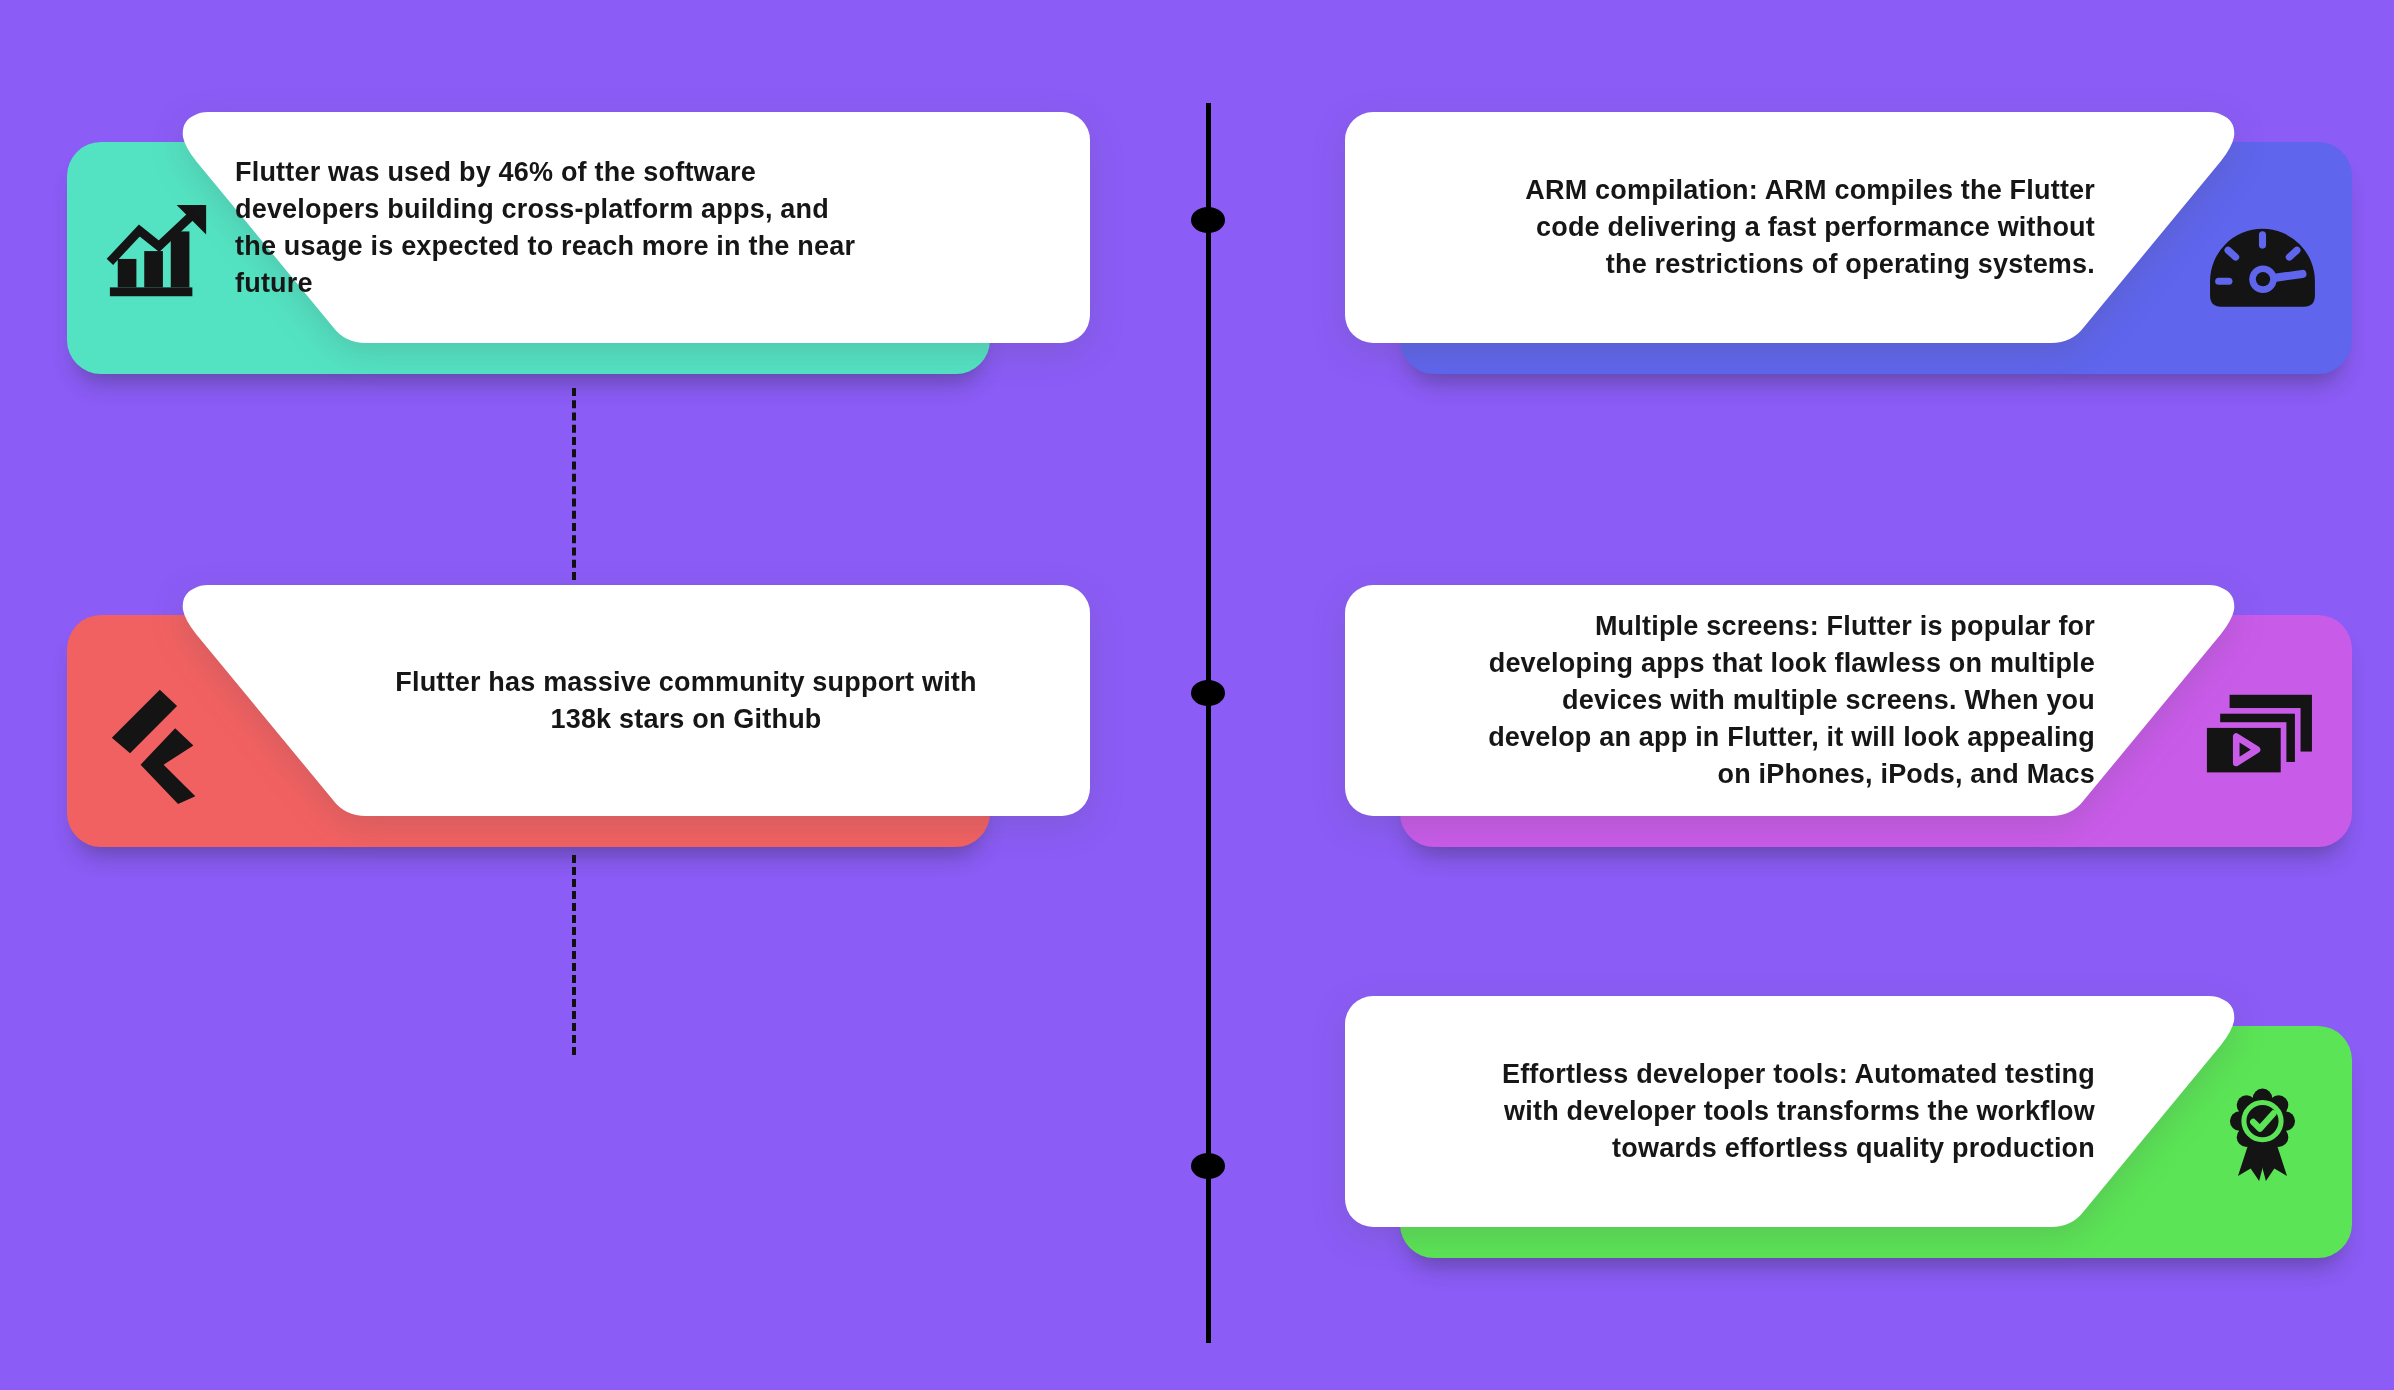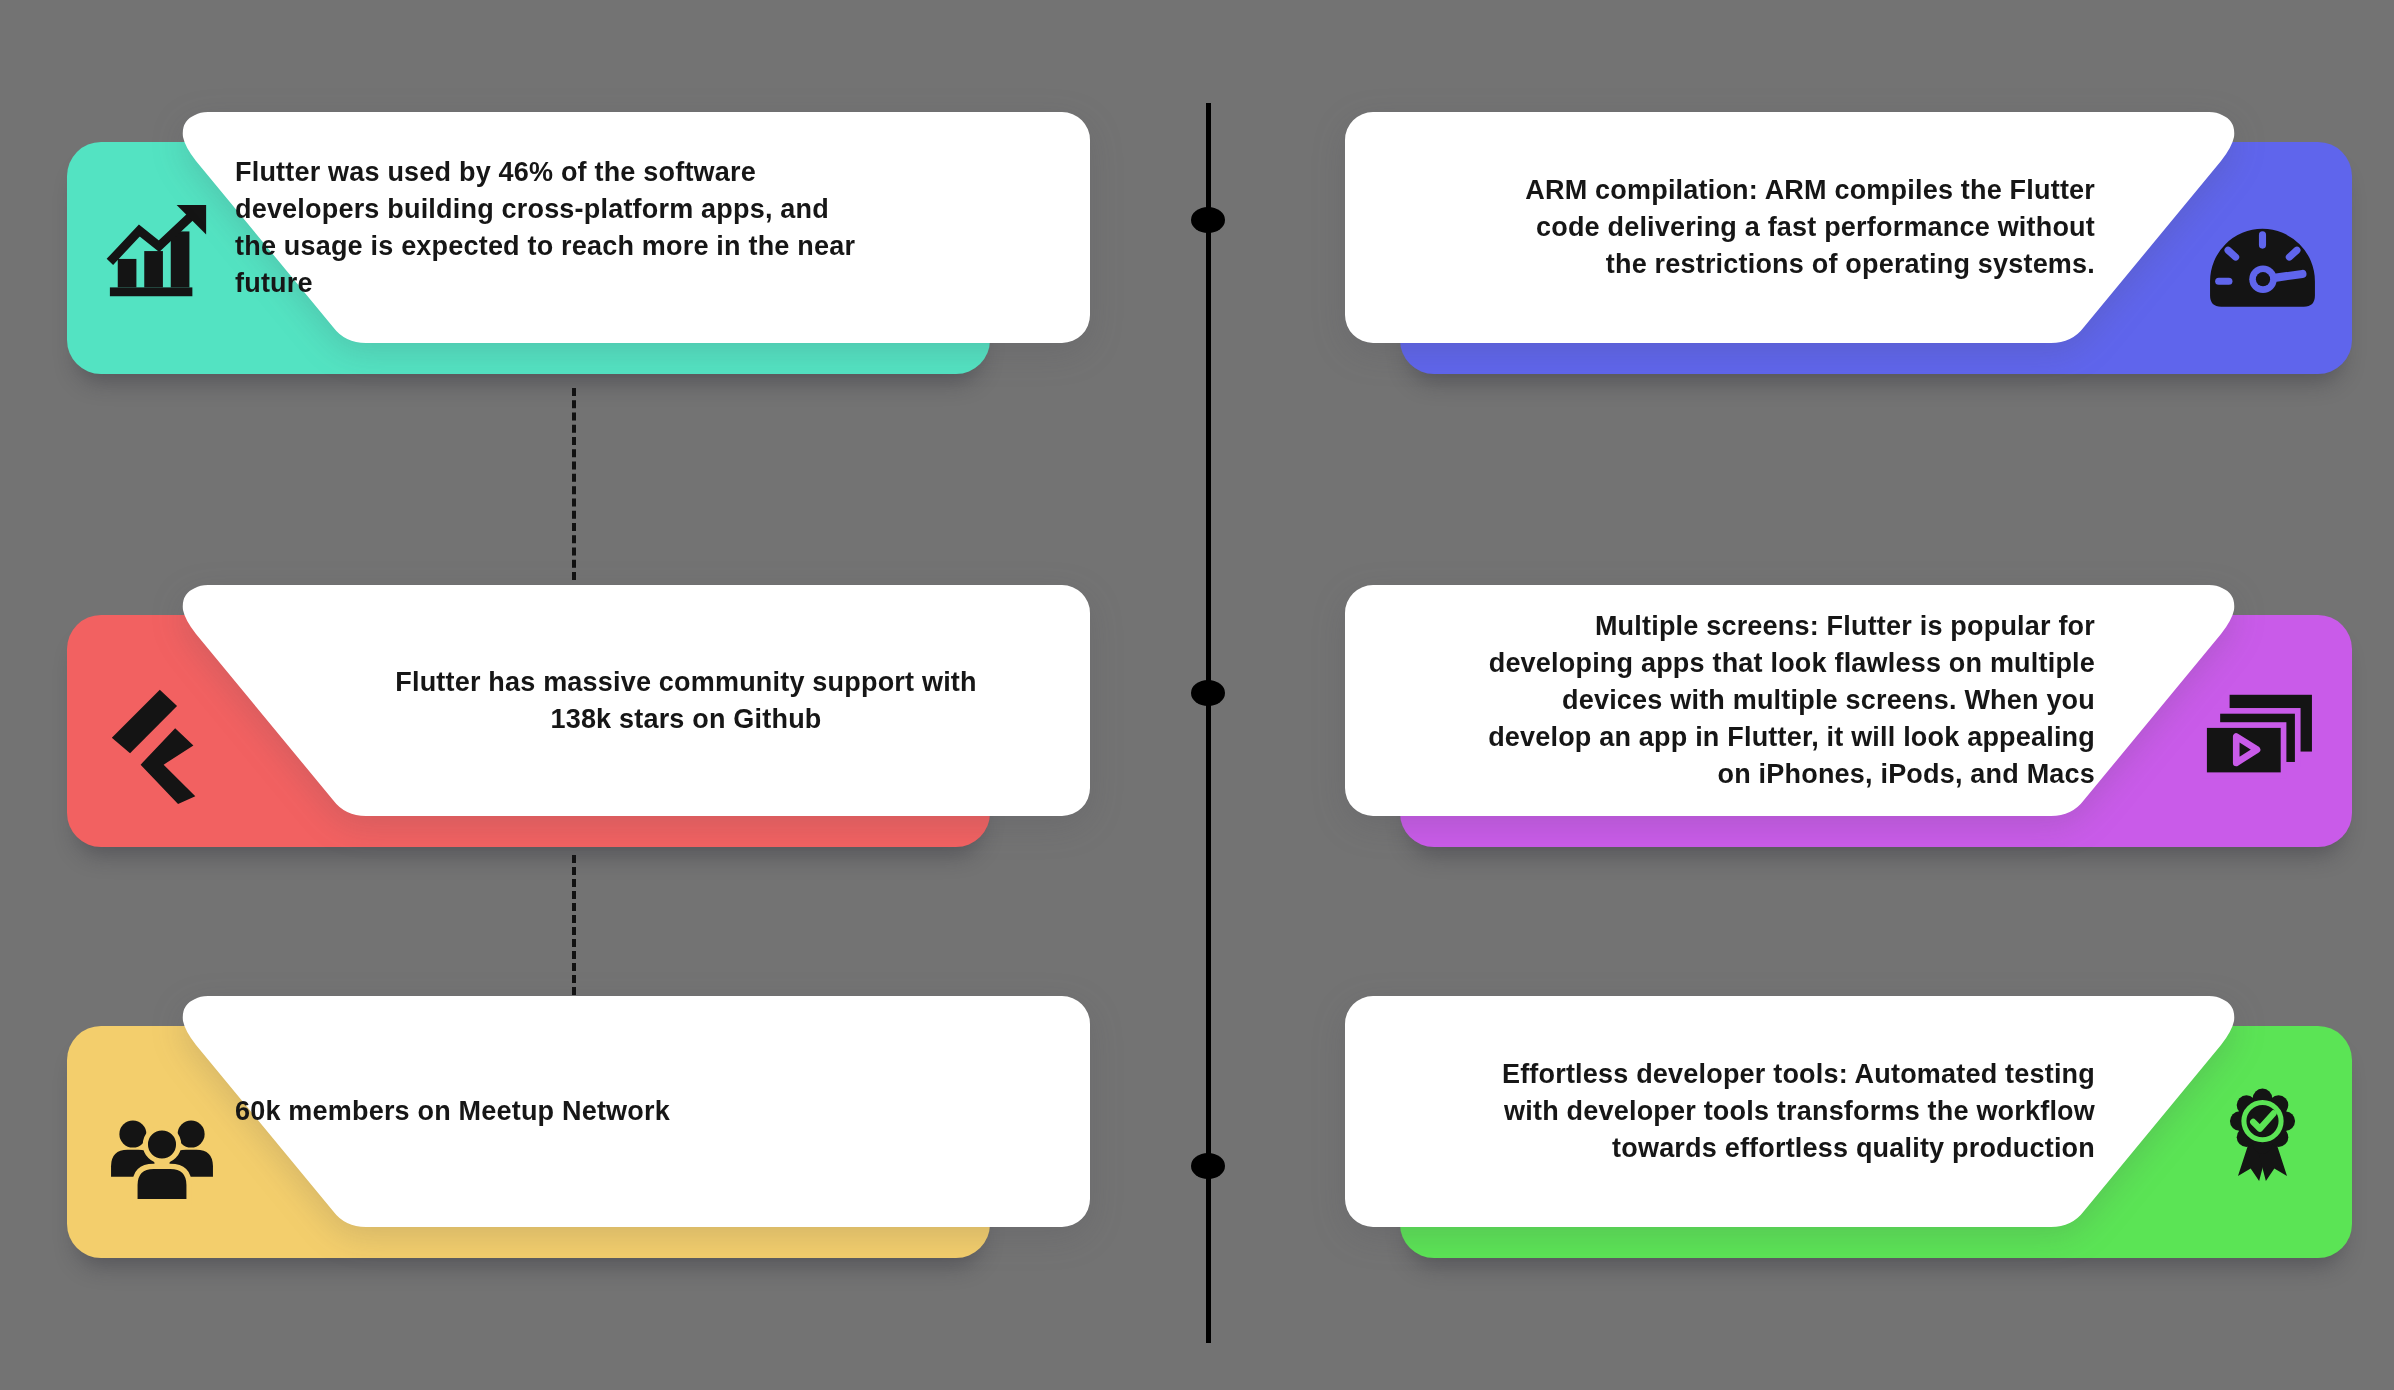--- a/index.html
+++ b/index.html
@@ -1,16 +1,16 @@
 <!DOCTYPE html>
 <html><head>
 <meta charset="utf-8">
 <style>
   html,body{margin:0;padding:0;background:#ffffff;}
-  .stage{position:relative;width:2394px;height:1390px;background:#737373;overflow:hidden;
+  .stage{position:relative;width:2394px;height:1390px;background:#8b5cf6;overflow:hidden;
          font-family:"Liberation Sans", sans-serif;}
 
   
   .timeline-line{position:absolute;left:1206px;top:103px;width:5px;height:1240px;background:#000;}
   .timeline-dot{position:absolute;width:34px;height:26px;border-radius:50%;background:#000;left:1191px;}
   .dot1{top:207px}.dot2{top:680px}.dot3{top:1153px}
   .connector{position:absolute;left:572px;width:0;border-left:4px dashed #111;}
   .conn1{top:388px;height:192px}
   .conn2{top:855px;height:200px}
 
@@ -81,37 +81,20 @@
       <polygon class="ink" points="55,5 73,22 24,71 5,55"></polygon>
       <polygon class="ink" points="71,45 90,63 59,83 92,116 74,124 35,83"></polygon>
     </svg>
     <svg class="white-shape" width="910" height="231" viewBox="0 0 910 231">
       <path d="M28 0 H882 A28 28 0 0 1 910 28 V203 A28 28 0 0 1 882 231 H186 Q165 231 153 215 L16 49 Q5 35 3 25 Q1 9 15 3 Q20 0 28 0 Z"></path>
     </svg>
     <div class="card-text">Flutter has massive community support with
 138k stars on Github</div>
   </div>
 
-  <div class="card card-left r3 c-l3" style="--accent: #F3CE6C;">
-    <div class="accent"></div>
-    <svg class="icon ic-users" viewBox="0 0 110 100">
-      <circle class="ink" cx="27" cy="27" r="13"></circle>
-      <path class="ink" d="M6 68 V58 Q6 42 22 42 H32 Q48 42 48 58 V68 Z"></path>
-      <circle class="ink" cx="83" cy="27" r="13"></circle>
-      <path class="ink" d="M62 68 V58 Q62 42 78 42 H88 Q104 42 104 58 V68 Z"></path>
-      <g stroke="var(--accent)" stroke-width="5">
-        <circle class="ink" cx="55" cy="37" r="16"></circle>
-        <path class="ink" d="M29 92 V76 Q29 58 47 58 H63 Q81 58 81 76 V92 Z"></path>
-      </g>
-    </svg>
-    <svg class="white-shape" width="910" height="231" viewBox="0 0 910 231">
-      <path d="M28 0 H882 A28 28 0 0 1 910 28 V203 A28 28 0 0 1 882 231 H186 Q165 231 153 215 L16 49 Q5 35 3 25 Q1 9 15 3 Q20 0 28 0 Z"></path>
-    </svg>
-    <div class="card-text">60k members on Meetup Network</div>
-  </div>
 
   <div class="card card-right r1 c-r1" style="--accent: #5F65EC;">
     <div class="accent"></div>
     <svg class="icon ic-speed" viewBox="0 0 110 85">
       <path class="ink" d="M14 81 Q3 81 3 70 L3 56 A51.5 51.5 0 0 1 106 56 L106 70 Q106 81 95 81 Z"></path>
       <g fill="var(--accent)">
         <rect x="51" y="7" width="7" height="17" rx="3.5"></rect>
         <rect x="51" y="7" width="7" height="17" rx="3.5" transform="rotate(-48 54.5 56)"></rect>
         <rect x="51" y="7" width="7" height="17" rx="3.5" transform="rotate(48 54.5 56)"></rect>
         <rect x="8" y="52.5" width="17" height="7" rx="3.5"></rect>

